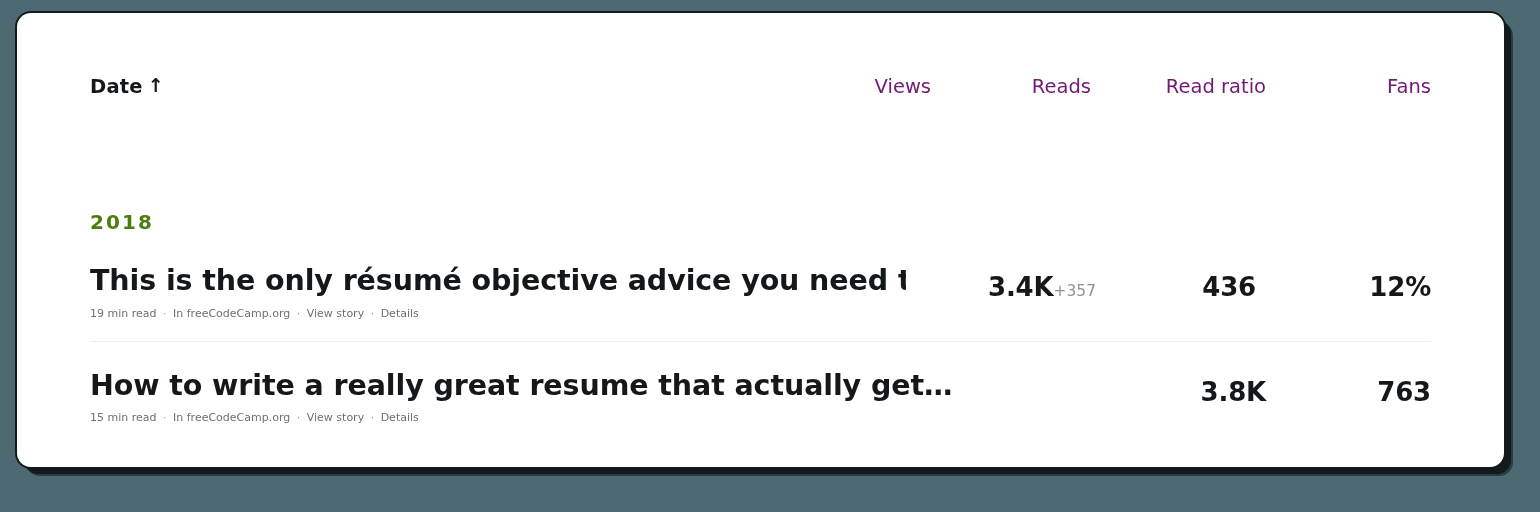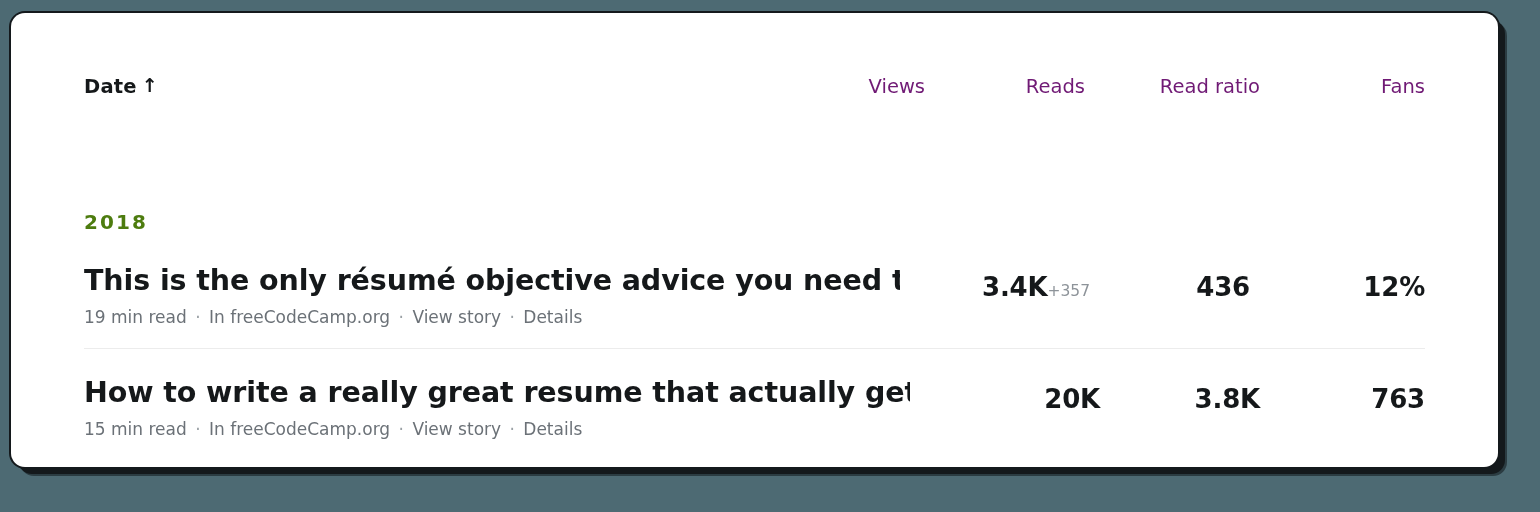--- a/index.html
+++ b/index.html
@@ -16,21 +16,21 @@
 
   .stage {
     position: relative;
     width: 1540px;
     height: 512px;
   }
 
   
   .card {
     position: absolute;
-    left: 11px;
+    left: 17px;
     top: 13px;
     width: 1487px;
     height: 454px;
     background: #ffffff;
     border-radius: 14px;
     box-shadow:
       0 0 0 2px #14191c,
       7px 7px 0 0 #14191c,
       9px 9px 0 0 rgba(17, 22, 25, 0.55);
     box-sizing: border-box;
@@ -116,21 +116,21 @@
     font-weight: bold;
     color: #15181a;
     letter-spacing: -0.1px;
     line-height: 1.18;
     white-space: nowrap;
     overflow: hidden;
   }
 
   .story-meta {
     margin-top: 9px;
-    font-size: 17px;
+    font-size: 11px;
     color: #6b7177;
     white-space: nowrap;
     line-height: 1.2;
   }
 
   .meta-sep {
     color: #9aa0a5;
     padding: 0 3px;
   }
 
@@ -205,22 +205,19 @@
           <div class="story-meta">
             <span>15 min read</span>
             <span class="meta-sep">·</span>
             <span>In freeCodeCamp.org</span>
             <span class="meta-sep">·</span>
             <a class="meta-link" href="#">View story</a>
             <span class="meta-sep">·</span>
             <a class="meta-link" href="#">Details</a>
           </div>
         </div>
-        <div class="col-views metric-cell">
-          <span>20K</span><span class="metric-delta"></span>
-        </div>
         <div class="col-reads metric-cell">3.8K</div>
         <div class="col-fans metric-cell">763</div>
       </div>
 
     </div>
   </div>
 </div>
 
 </body></html>

